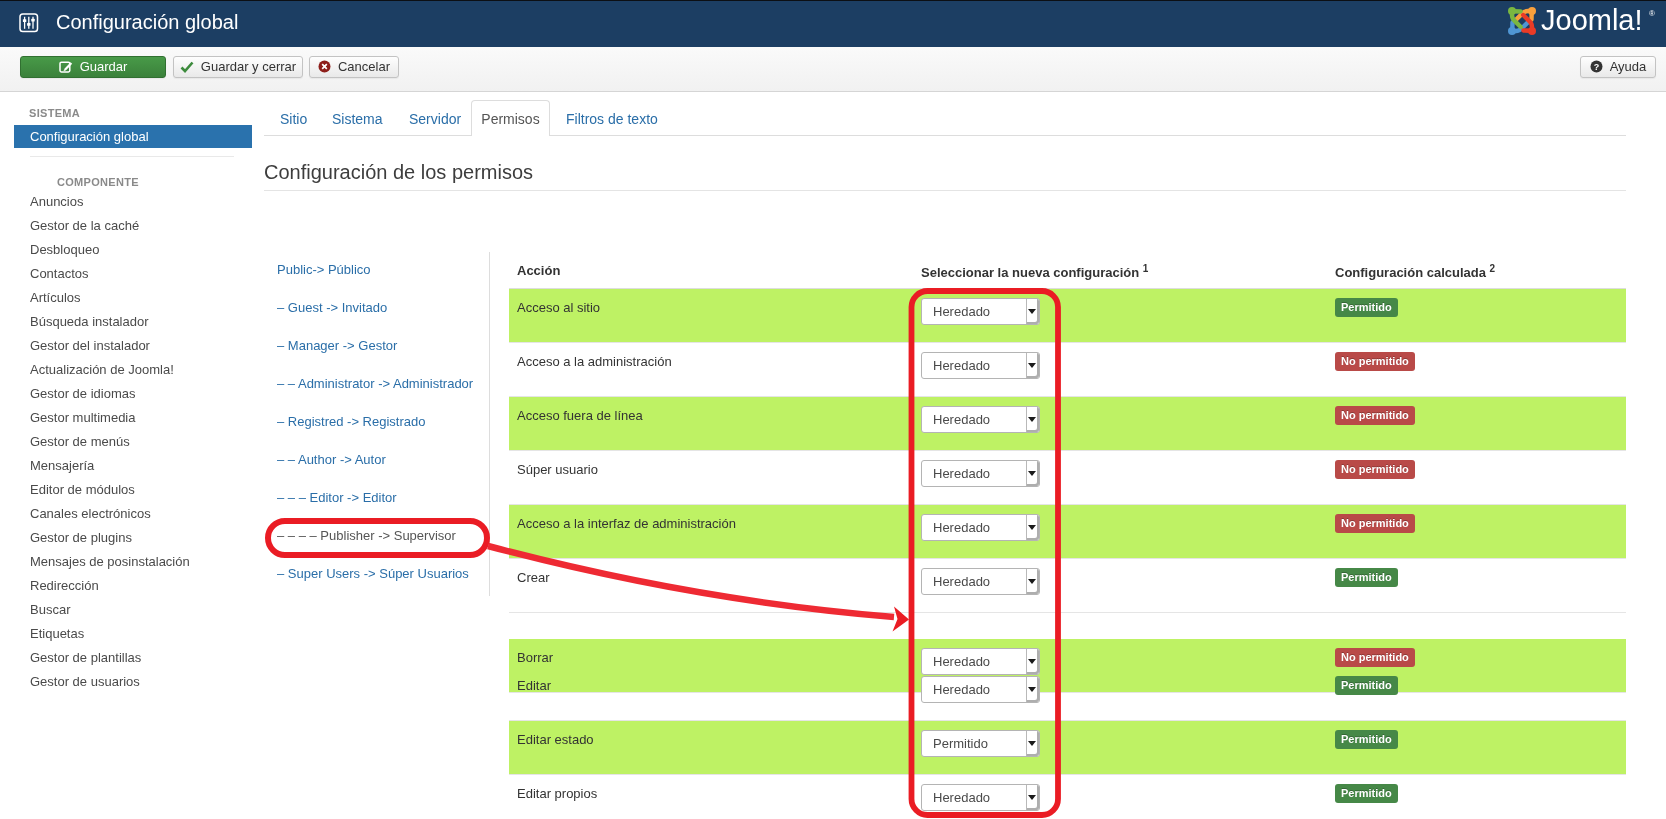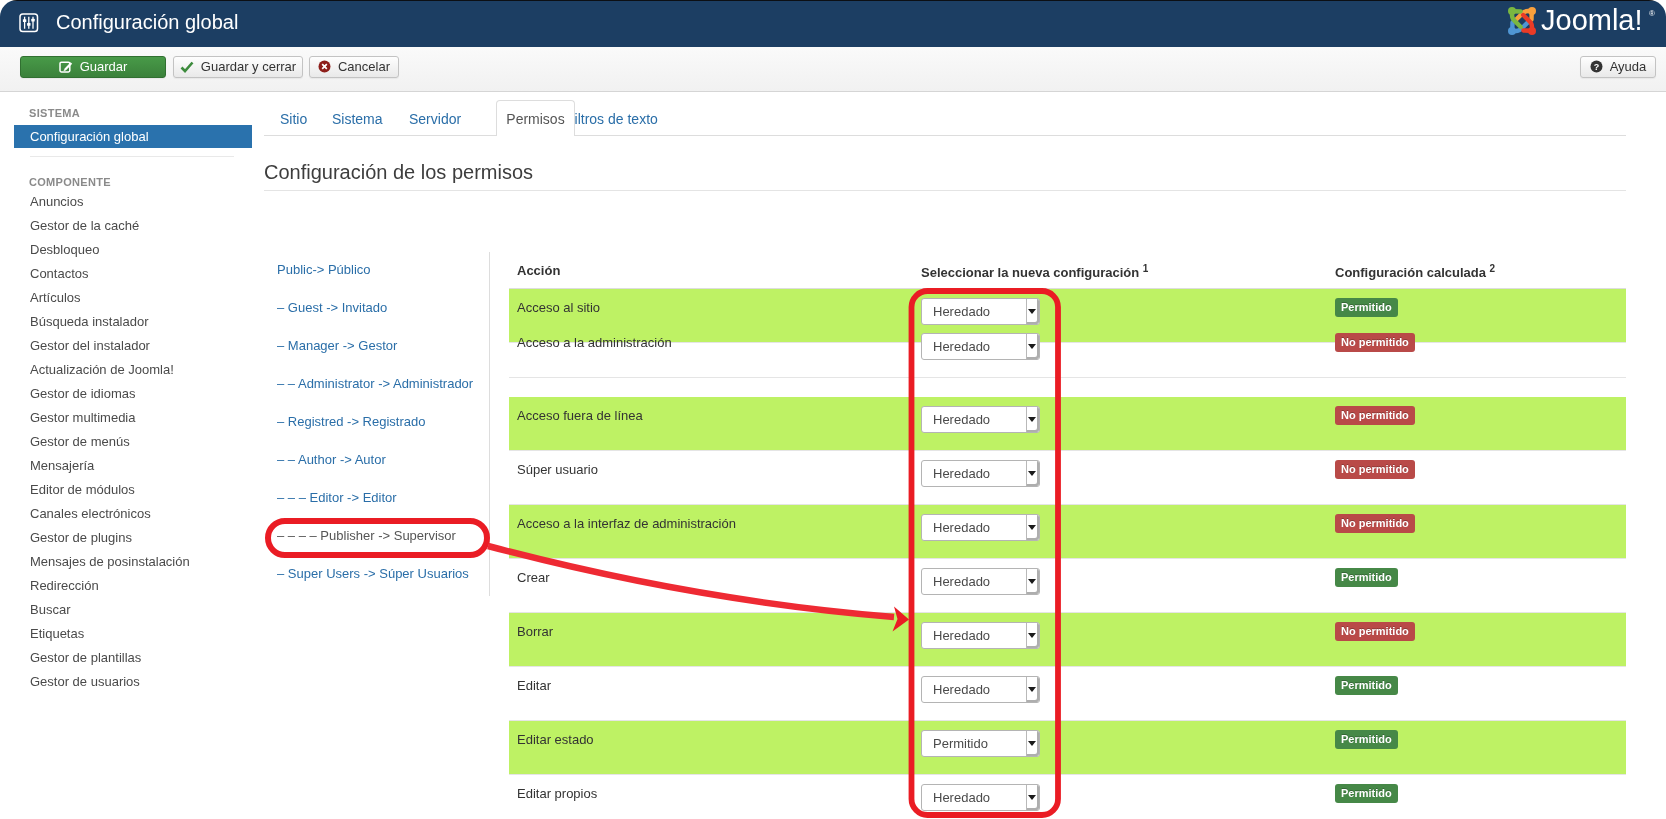--- a/index.html
+++ b/index.html
@@ -1,39 +1,39 @@
 <!DOCTYPE html>
 <html lang="es"><head>
 <meta charset="utf-8">
 <title>Configuración global</title>
 <style>
 html,body{margin:0;padding:0;}
 body{font-family:"Liberation Sans",sans-serif;background:#fff;}
-.page{position:relative;width:1666px;height:819px;overflow:hidden;background:#fff;border-radius:17px;}
+.page{position:relative;width:1666px;height:819px;overflow:hidden;background:#fff;}
 .abs{position:absolute;}
 
 .topline{position:absolute;left:0;top:0;width:1666px;height:1px;background:#0c0f14;}
 .header{position:absolute;left:0;top:1px;width:1666px;height:46px;background:#1c3e63;}
 .header h1{position:absolute;left:56px;top:11px;margin:0;font-size:20px;font-weight:normal;color:#fff;line-height:1;}
 
 .toolbar{position:absolute;left:0;top:47px;width:1666px;height:44px;background:linear-gradient(#fafafa,#f1f1f1);border-bottom:1px solid #d5d5d5;}
 .btn{position:absolute;top:9px;height:22px;box-sizing:border-box;border-radius:3px;font-size:13px;color:#333;border:1px solid #c3c3c3;background:linear-gradient(#fefefe,#e9e9e9);text-align:center;line-height:20px;box-shadow:0 1px 1px rgba(0,0,0,0.05);}
 .btn .ic{display:inline-block;vertical-align:-2px;margin-right:7px;}
 .btn-green{background:linear-gradient(#489a48,#3b813b);border-color:#317031;color:#fff;}
 
 .sidebar{position:absolute;left:0;top:92px;width:264px;height:727px;background:#fff;}
 .side-h{position:absolute;left:29px;font-size:11px;font-weight:bold;color:#8a8a8a;letter-spacing:0.3px;}
 .side-sel{position:absolute;left:14px;top:33px;width:238px;height:23px;background:#2a72ad;color:#fff;font-size:13px;line-height:23px;padding-left:16px;box-sizing:border-box;}
 .side-list{position:absolute;left:30px;top:98px;}
 .side-list div{height:24px;line-height:24px;font-size:13px;color:#4a4a4a;white-space:nowrap;}
 
 .tabbar{position:absolute;left:264px;top:100px;width:1362px;height:36px;}
 .tabbar .rule{position:absolute;left:0;bottom:0;width:1362px;height:1px;background:#ddd;}
 .tablink{position:absolute;top:11px;font-size:14px;color:#2a6ea8;white-space:nowrap;}
-.tabactive{position:absolute;left:207px;top:0;width:79px;height:36px;background:#fff;border:1px solid #ddd;border-bottom:none;border-radius:4px 4px 0 0;box-sizing:border-box;z-index:2;font-size:14px;color:#555;text-align:center;line-height:37px;margin-left:25px;}
+.tabactive{position:absolute;left:207px;top:0;width:79px;height:36px;background:#fff;border:1px solid #ddd;border-bottom:none;border-radius:4px 4px 0 0;box-sizing:border-box;z-index:2;font-size:14px;color:#555;text-align:center;line-height:37px;}
 .h2{position:absolute;left:264px;top:160px;font-size:20px;color:#3d3d3d;line-height:1.2;}
 .h2rule{position:absolute;left:264px;top:190px;width:1362px;height:1px;background:#e4e4e4;}
 .desc{position:absolute;left:264px;top:228px;font-size:13px;color:#333;}
 
 .grp{position:absolute;left:277px;font-size:13px;color:#2a6ea8;white-space:nowrap;}
 .divider{position:absolute;left:489px;top:252px;width:1px;height:344px;background:#ddd;}
 
 .thead{position:absolute;font-size:13px;font-weight:bold;color:#333;white-space:nowrap;}
 .thead sup{font-weight:bold;font-size:10px;}
 .trule{position:absolute;left:509px;top:288px;width:1117px;height:1px;background:#ddd;}
@@ -110,21 +110,21 @@
   <div class="btn" style="left:1580px;width:76px;">
     <svg class="ic" width="13" height="13" viewBox="0 0 13 13">
           <circle cx="6.5" cy="6.5" r="6" fill="#333"></circle>
           <text x="6.5" y="9.6" font-size="9" font-weight="bold" fill="#fff" text-anchor="middle" font-family="Liberation Sans">?</text>
         </svg>Ayuda</div>
 </div>
 <div class="sidebar">
   <div class="side-h" style="top:15px;">SISTEMA</div>
   <div class="side-sel">Configuración global</div>
   <div class="abs" style="left:30px;top:64px;width:204px;height:1px;background:#e9e9e9;"></div>
-  <div class="side-h" style="top:84px;">COMPONENTE</div>
+  <div class="side-h" style="top:84px;margin-left:28px;">COMPONENTE</div>
   <div class="side-list">
     <div>Anuncios</div>
     <div>Gestor de la caché</div>
     <div>Desbloqueo</div>
     <div>Contactos</div>
     <div>Artículos</div>
     <div>Búsqueda instalador</div>
     <div>Gestor del instalador</div>
     <div>Actualización de Joomla!</div>
     <div>Gestor de idiomas</div>
@@ -171,21 +171,21 @@
 <div id="rows">
 <div class="row odd" style="top:289px;">
         <div class="rlabel">Acceso al sitio</div>
         <div class="sel">
           <span class="txt">Heredado</span>
           <span class="btnp"></span>
           <span class="tri"></span>
         </div>
         <div class="badge bg-g">Permitido</div>
       </div>
-<div class="row " style="top:324px;">
+<div class="row " style="top:343px;">
         <div class="rlabel">Acceso a la administración</div>
         <div class="sel">
           <span class="txt">Heredado</span>
           <span class="btnp"></span>
           <span class="tri"></span>
         </div>
         <div class="badge bg-r">No permitido</div>
       </div>
 <div class="row odd" style="top:397px;">
         <div class="rlabel">Acceso fuera de línea</div>
@@ -216,21 +216,21 @@
       </div>
 <div class="row " style="top:559px;">
         <div class="rlabel">Crear</div>
         <div class="sel">
           <span class="txt">Heredado</span>
           <span class="btnp"></span>
           <span class="tri"></span>
         </div>
         <div class="badge bg-g">Permitido</div>
       </div>
-<div class="row odd" style="top:613px;">
+<div class="row odd" style="top:639px;">
         <div class="rlabel">Borrar</div>
         <div class="sel">
           <span class="txt">Heredado</span>
           <span class="btnp"></span>
           <span class="tri"></span>
         </div>
         <div class="badge bg-r">No permitido</div>
       </div>
 <div class="row " style="top:667px;">
         <div class="rlabel">Editar</div>

